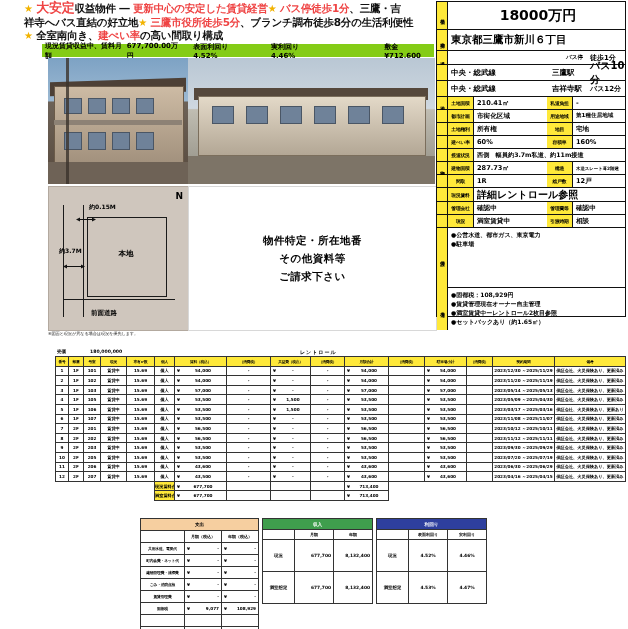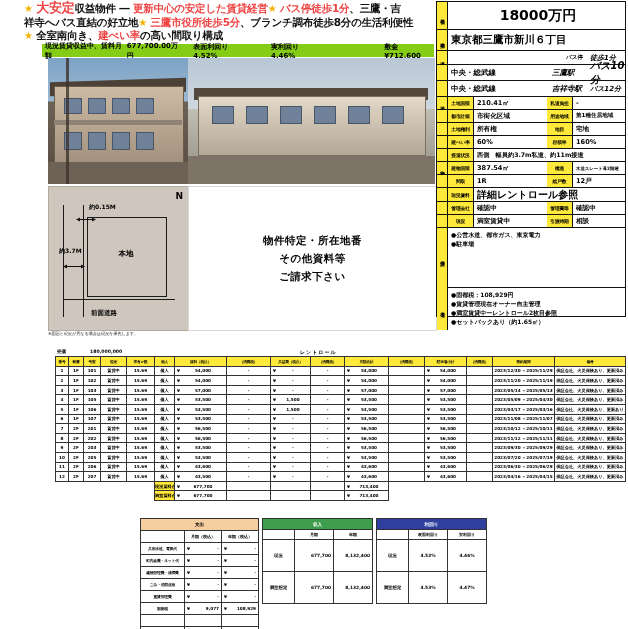--- a/index.html
+++ b/index.html
@@ -136,21 +136,21 @@
   }
   .rt-val{
     display:flex;align-items:center;padding-left:3px;
     box-sizing:border-box;font-weight:bold;
   }
   .rt-price{height:27px;font-size:14px;justify-content:center;font-weight:bold;}
   .rt-addr{height:20px;font-size:10.5px;}
   .rt-h16{height:16px;}
   .rt-h14{height:14px;}
   .rt-h13{height:13px;}
-  .w38{width:38px;min-width:38px;font-style:italic;}
+  .w38{width:38px;min-width:38px;}
   .w26{width:26px;min-width:26px;}
   .w52{width:52px;min-width:52px;}
   .flex1{flex:1;}
   .rt-right{justify-content:flex-end;padding-right:4px;}
   .rt-note{
     padding:2px 3px;font-size:6px;font-weight:bold;line-height:9px;
   }
   .rt-note div{white-space:nowrap;}
   .rt-tiny{font-size:4.4px;}
 
@@ -359,21 +359,21 @@
 
     <div class="rt-row rt-h13">
       <div class="rt-side"></div>
       <div class="rt-lab w26">接道状況</div>
       <div class="rt-val flex1" style="font-size:6.2px">西側　幅員約3.7m私道、約11m接道</div>
     </div>
 
     <div class="rt-row rt-h13">
       <div class="rt-side">建物</div>
       <div class="rt-lab w26">建物面積</div>
-      <div class="rt-val flex1">387.54㎡</div>
+      <div class="rt-val flex1">287.73㎡</div>
       <div class="rt-lab w26">構造</div>
       <div class="rt-val w52 rt-tiny">木造スレート葺2階建</div>
     </div>
 
 
     <div class="rt-row rt-h13">
       <div class="rt-side"></div>
       <div class="rt-lab w26">間取</div>
       <div class="rt-val flex1">1R</div>
       <div class="rt-lab w26">総戸数</div>

